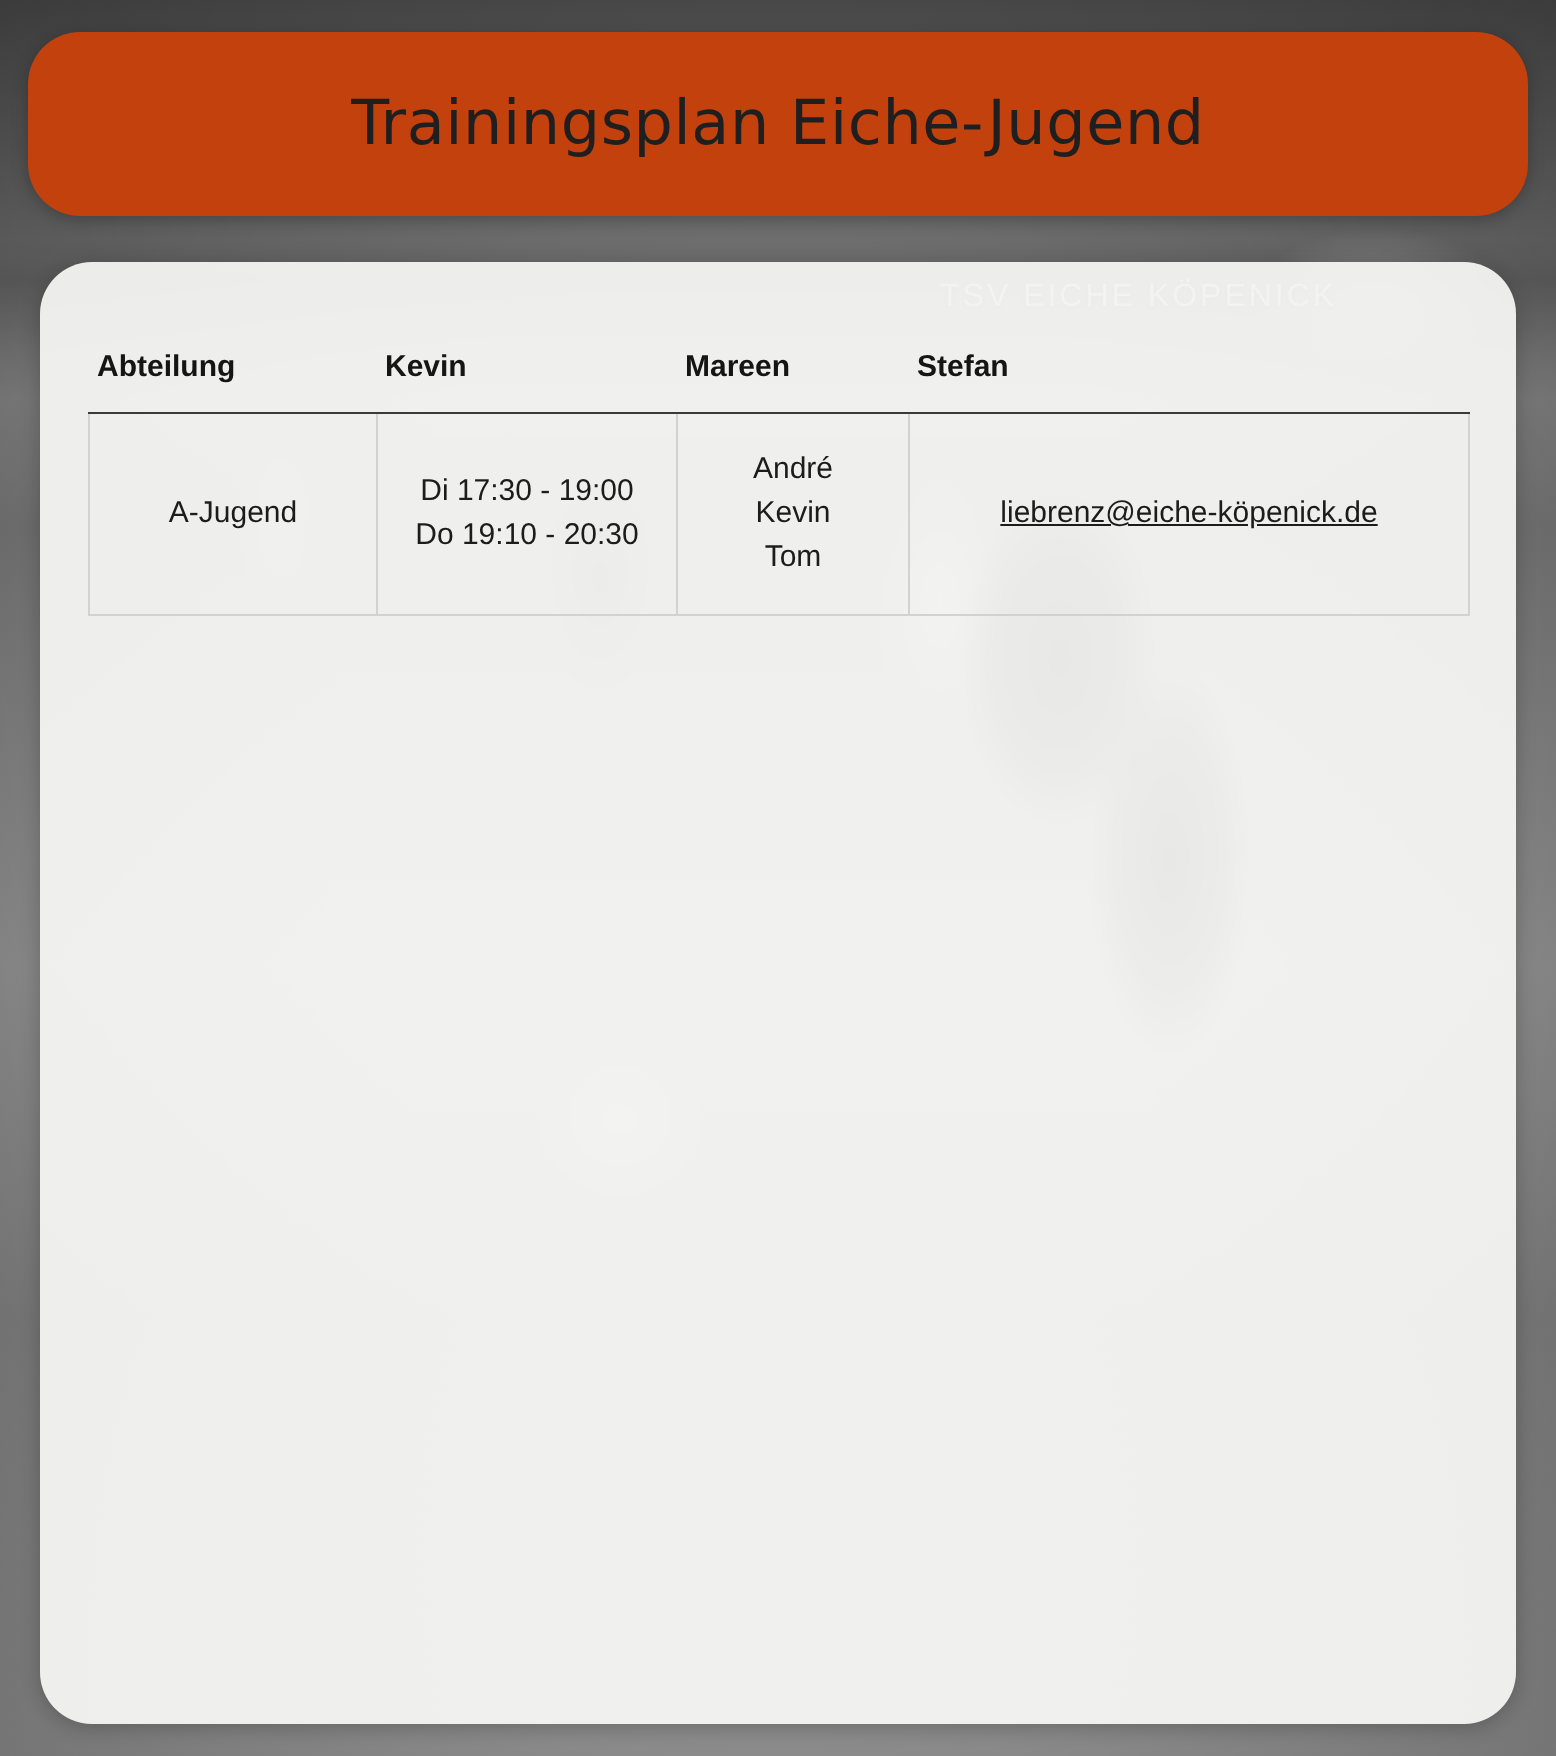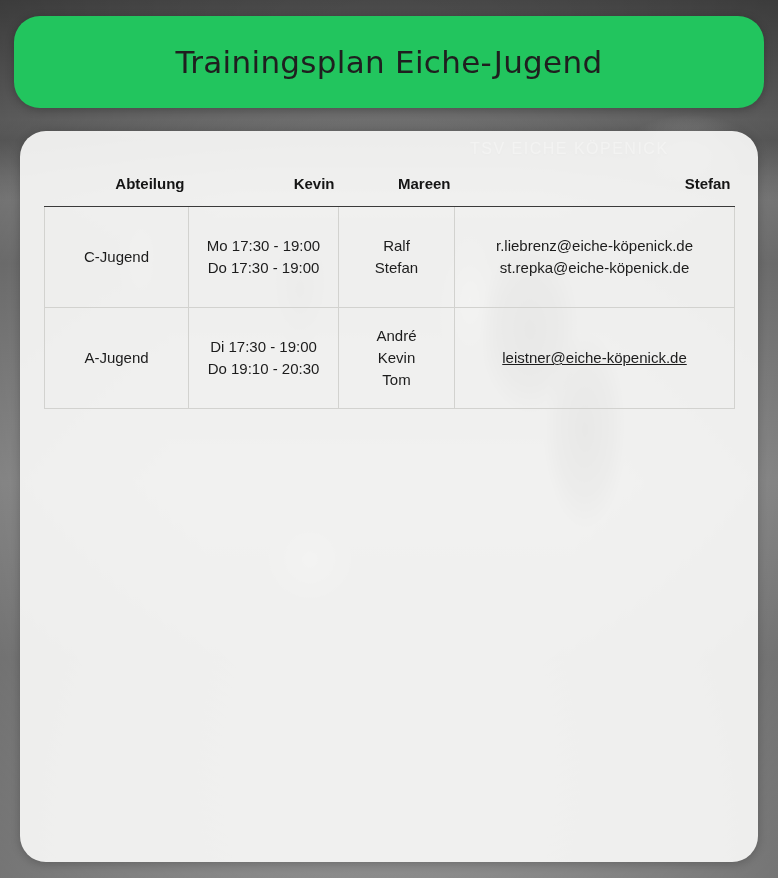--- a/index.html
+++ b/index.html
@@ -52,21 +52,21 @@
     white-space: nowrap;
   }
 
   
   #title-card {
     position: absolute;
     top: 16px;
     left: 14px;
     width: 750px;
     height: 92px;
-    background: #22c55e;
+    background: #c2410c;
     border-radius: 26px;
     box-shadow: 0 2px 8px rgba(0,0,0,0.25);
     display: flex;
     align-items: center;
     justify-content: center;
   }
   #title-text {
     font-family: "DejaVu Sans", sans-serif;
     font-size: 31px;
     font-weight: 400;
@@ -98,21 +98,21 @@
   col.c-abteilung { width: 144px; }
   col.c-zeit      { width: 150px; }
   col.c-trainer   { width: 116px; }
   col.c-kontakt   { width: 280px; }
 
   thead th {
     font-size: 15px;
     font-weight: bold;
     color: #151515;
     padding: 8px 4px 14px 4px;
-    text-align: right;
+    text-align: left;
     border-bottom: 1px solid #3a3a3a;
   }
 
   tbody td {
     font-size: 15px;
     color: #1c1c1c;
     text-align: center;
     vertical-align: middle;
     padding: 14px 6px;
     border-bottom: 1px solid #d2d2cf;
@@ -150,44 +150,29 @@
     <thead>
       <tr>
         <th>Abteilung</th>
         <th>Kevin</th>
         <th>Mareen</th>
         <th>Stefan</th>
       </tr>
     </thead>
     <tbody>
         <tr>
-          <td class="first-col col-sep">C-Jugend</td>
-          <td class="col-sep">
-            <span class="line">Mo 17:30 - 19:00</span>
-            <span class="line">Do 17:30 - 19:00</span>
-          </td>
-          <td class="col-sep">
-            <span class="line">Ralf</span>
-            <span class="line">Stefan</span>
-          </td>
-          <td class="last-col">
-            <a class="mail line" href="#">r.liebrenz@eiche-köpenick.de</a>
-            <a class="mail line" href="#">st.repka@eiche-köpenick.de</a>
-          </td>
-        </tr>
-        <tr>
           <td class="first-col col-sep">A-Jugend</td>
           <td class="col-sep">
             <span class="line">Di 17:30 - 19:00</span>
             <span class="line">Do 19:10 - 20:30</span>
           </td>
           <td class="col-sep">
             <span class="line">André</span>
             <span class="line">Kevin</span>
             <span class="line">Tom</span>
           </td>
           <td class="last-col">
-            <a class="mail line underline" href="#">leistner@eiche-köpenick.de</a>
+            <a class="mail line underline" href="#">liebrenz@eiche-köpenick.de</a>
           </td>
         </tr>
       </tbody>
   </table>
 </div>
 
 </body></html>

